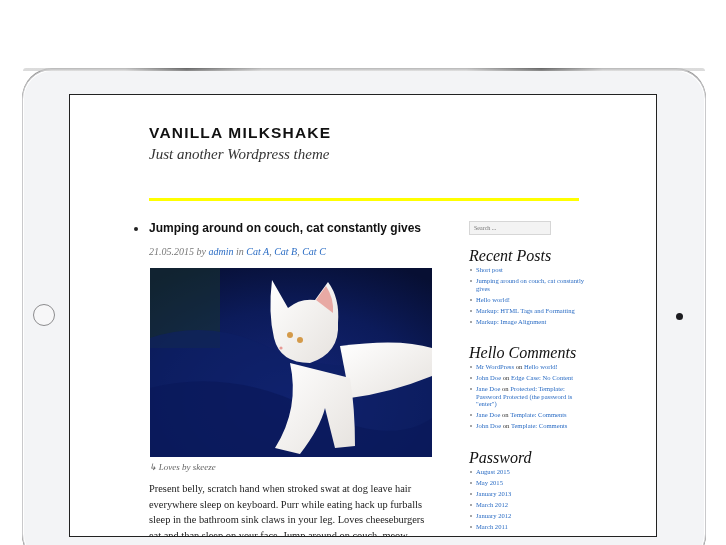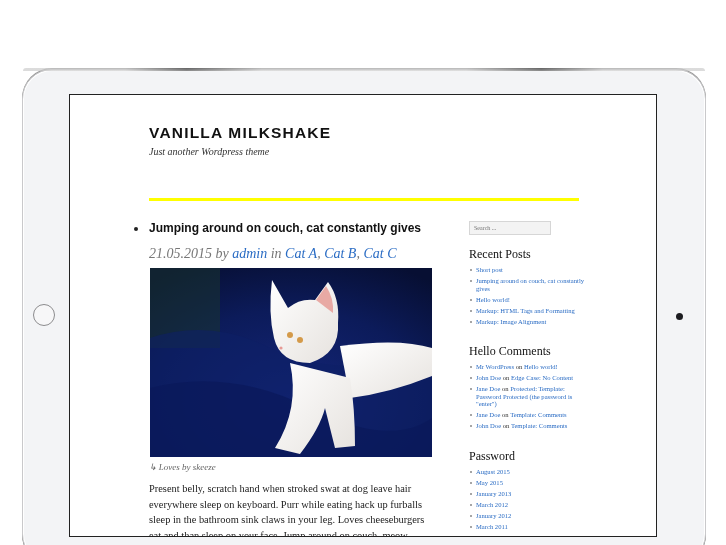--- a/index.html
+++ b/index.html
@@ -30,46 +30,46 @@
   }
   .screen {
     position:absolute; left:46px; top:24px; width:588px; height:443px;
     background:#ffffff; border:1px solid #222; box-sizing:border-box; overflow:hidden;
   }
   .site-title {
     position:absolute; left:79px; top:29px; font-family:"Liberation Sans", sans-serif; font-weight:bold;
     font-size:15.5px; letter-spacing:1.2px; color:#111;
   }
   .tagline {
-    position:absolute; left:79px; top:51px; font-style:italic; font-size:10px; color:#333;
+    position:absolute; left:79px; top:51px; font-style:italic; font-size:15px; color:#333;
   }
   .yellow-rule { position:absolute; left:79px; top:103px; width:430px; height:3px; background:#ffff00; }
 
   .post-bullet { position:absolute; left:64px; top:132px; width:4px; height:4px; border-radius:50%; background:#222; }
   .post-title {
     position:absolute; left:79px; top:126px; font-family:"Liberation Sans", sans-serif; font-weight:bold;
     font-size:12px; color:#111; white-space:nowrap;
   }
-  .post-meta { position:absolute; left:79px; top:151px; font-style:italic; font-size:14px; color:#777; white-space:nowrap; }
+  .post-meta { position:absolute; left:79px; top:151px; font-style:italic; font-size:10px; color:#777; white-space:nowrap; }
   .post-meta a { color:#2a6cc4; text-decoration:none; }
   .post-image {
     position:absolute; left:80px; top:173px; width:282px; height:189px; overflow:hidden;
     background:radial-gradient(ellipse at 15% 20%, #1f3a34 0%, #10223a 30%, #0b1a4e 60%, #0a1640 100%);
   }
   .post-image svg { display:block; }
   .caption { position:absolute; left:79px; top:367px; font-style:italic; font-size:9px; color:#666; }
   .excerpt {
     position:absolute; left:79px; top:386px; width:290px; font-size:10.4px; line-height:15.5px; color:#222;
   }
   .search-input {
     position:absolute; left:399px; top:126px; width:72px; height:12px; border:1px solid #d6d6d6;
     background:#f3f3f3; font-size:6px; color:#999; padding:0 4px; box-sizing:content-box; font-family:"Liberation Serif", serif;
     line-height:12px;
   }
-  .widget-title { position:absolute; left:399px; font-size:12px; color:#111; }
+  .widget-title { position:absolute; left:399px; font-style:italic; font-size:16px; color:#111; }
   .widget-list { position:absolute; left:399px; margin:0; padding:0; list-style:none; width:118px; }
   .widget-list li { position:relative; padding-left:7px; font-size:6.6px; line-height:7.6px; color:#2a6cc4; margin-bottom:3.4px; }
   .widget-list li::before { content:""; position:absolute; left:1px; top:3px; width:2px; height:2px; background:#888; border-radius:50%; }
   .widget-list li .plain { color:#333; }
   .widget-list a { color:#2a6cc4; text-decoration:none; }
 </style>
 </head>
 <body>
 
 <div class="device">

